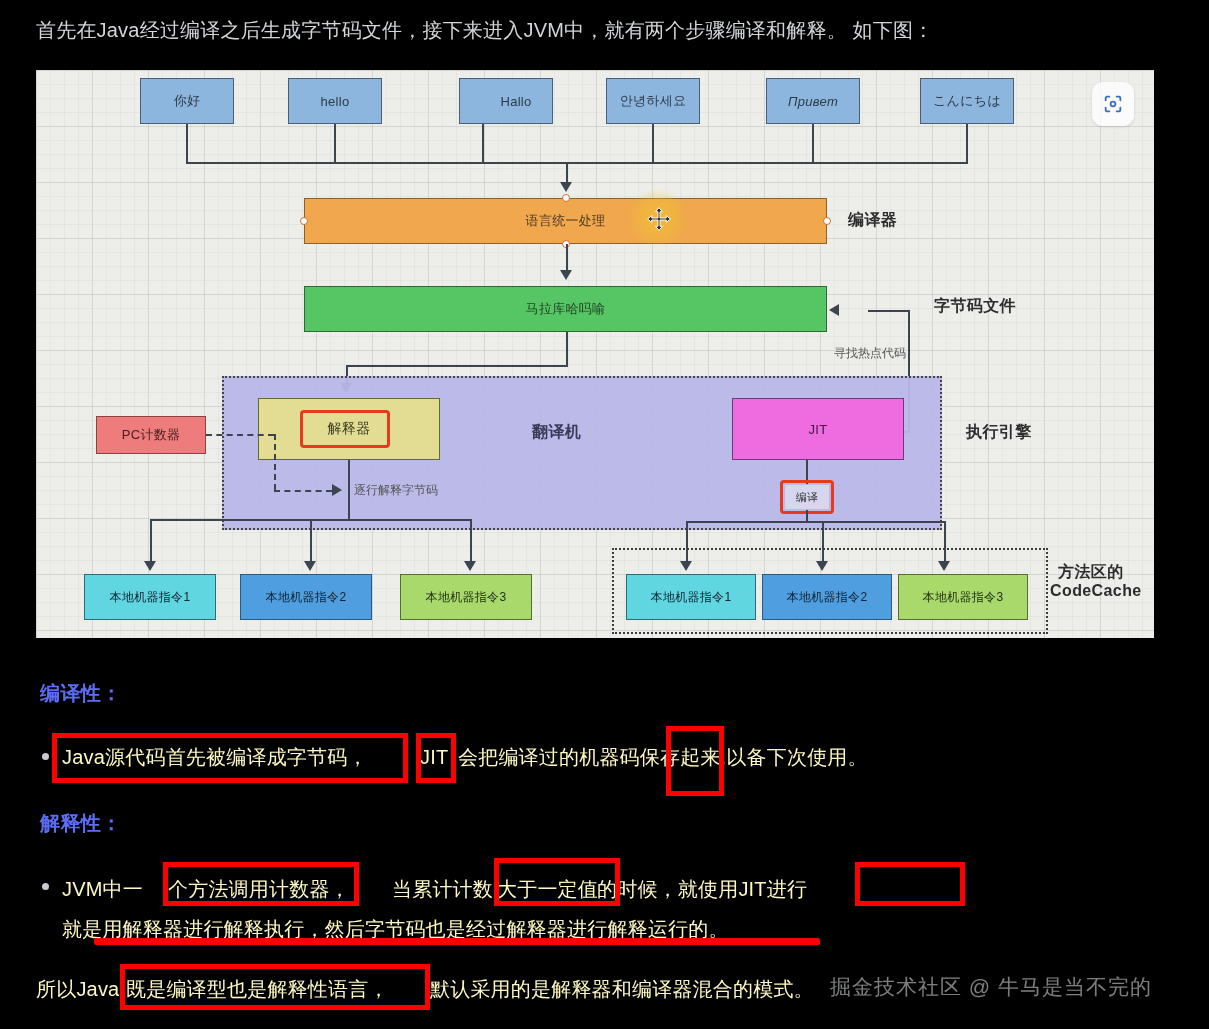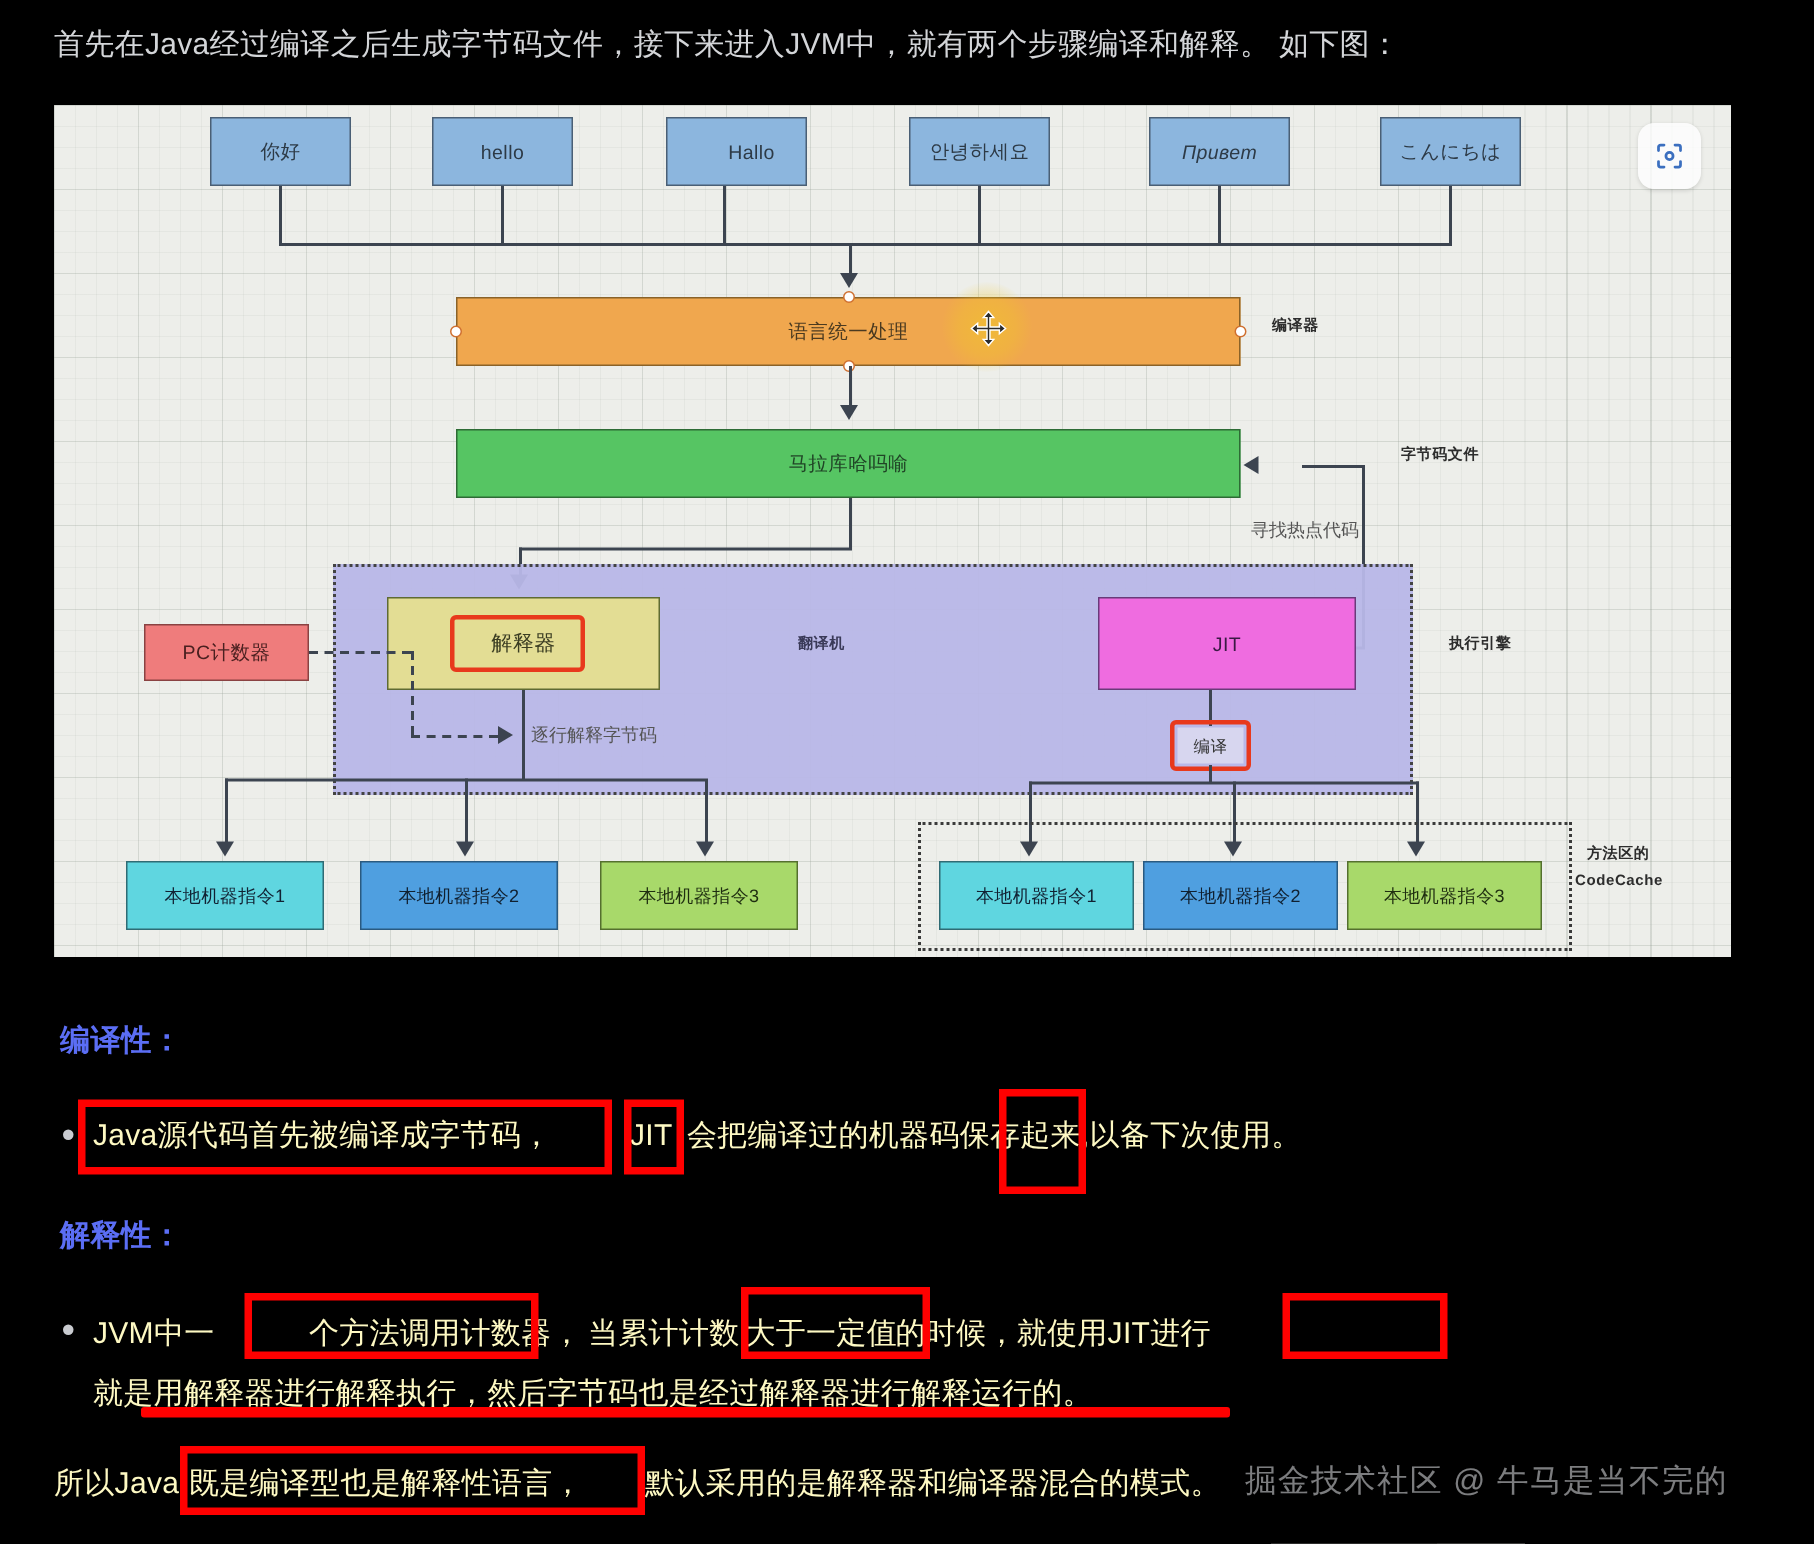--- a/index.html
+++ b/index.html
@@ -102,21 +102,21 @@
     color: #3a1a44;
     font-size: 13px;
   }
   .instr-cyan  { background: #5fd6e0; border: 1.6px solid #2f6b74; color: #123; font-size: 12px; }
   .instr-blue  { background: #4f9fe0; border: 1.6px solid #2a5a80; color: #102030; font-size: 12px; }
   .instr-green { background: #a8d96a; border: 1.6px solid #54702e; color: #1f2e10; font-size: 12px; }
 
   .side-label {
     position: absolute;
     color: #2d2d2d;
-    font-size: 10px;
+    font-size: 16px;
     font-weight: bold;
     letter-spacing: 0.4px;
     white-space: nowrap;
   }
   .edge-label {
     position: absolute;
     color: #555;
     font-size: 12px;
     white-space: nowrap;
   }
@@ -245,21 +245,21 @@
         <circle cx="12" cy="12" r="2.6"></circle>
       </svg>
     </div>
 
     <div class="node lang-box blur" style="left:104px; top:8px;">
       <span>你好</span>
     </div>
     <div class="node lang-box blur" style="left:252px; top:8px;text-align:center;">
       <span>hello</span>
     </div>
-    <div class="node lang-box blur" style="left:408px; top:8px;padding-left:20px;">
+    <div class="node lang-box blur" style="left:423px; top:8px;padding-left:20px;">
       <span>Hallo</span>
     </div>
     <div class="node lang-box blur" style="left:570px; top:8px;">
       <span>안녕하세요</span>
     </div>
     <div class="node lang-box blur" style="left:730px; top:8px;font-style:italic;">
       <span>Привет</span>
     </div>
     <div class="node lang-box blur" style="left:884px; top:8px;">
       <span>こんにちは</span>
@@ -395,21 +395,21 @@
   <div class="btext" style="left:458px; top:740px;">会把编译过的机器码保存起来,以备下次使用。</div>
 
   <div class="hl-box" style="left:52px; top:733px; width:356px; height:50px;"></div>
   <div class="hl-box" style="left:416px; top:733px; width:40px; height:50px;"></div>
   <div class="hl-box" style="left:666px; top:726px; width:58px; height:70px;"></div>
 
   <div class="sec-head" style="left:40px; top:810px;">解释性：</div>
 
   <div class="bullet-dot" style="left:42px; top:883px;"></div>
   <div class="btext" style="left:62px; top:872px;">JVM中一</div>
-  <div class="btext" style="left:158px; top:872px;padding-left:48px;">个方法调用计数器，</div>
+  <div class="btext" style="left:168px; top:872px;">个方法调用计数器，</div>
   <div class="btext" style="left:392px; top:872px;">当累计计数</div>
   <div class="btext" style="left:497px; top:872px;">大于一定值</div>
   <div class="btext" style="left:597px; top:872px;">的时候，就使用JIT进行</div>
   <div class="btext" style="left:62px; top:912px;">就是用解释器进行解释执行，然后字节码也是经过解释器进行解释运行的。</div>
 
   <div class="hl-box" style="left:163px; top:862px; width:196px; height:44px;"></div>
   <div class="hl-box" style="left:494px; top:858px; width:126px; height:48px;"></div>
   <div class="hl-box" style="left:855px; top:862px; width:110px; height:44px;"></div>
   <div class="hl-underline" style="left:94px; top:938px; width:726px;"></div>
 

